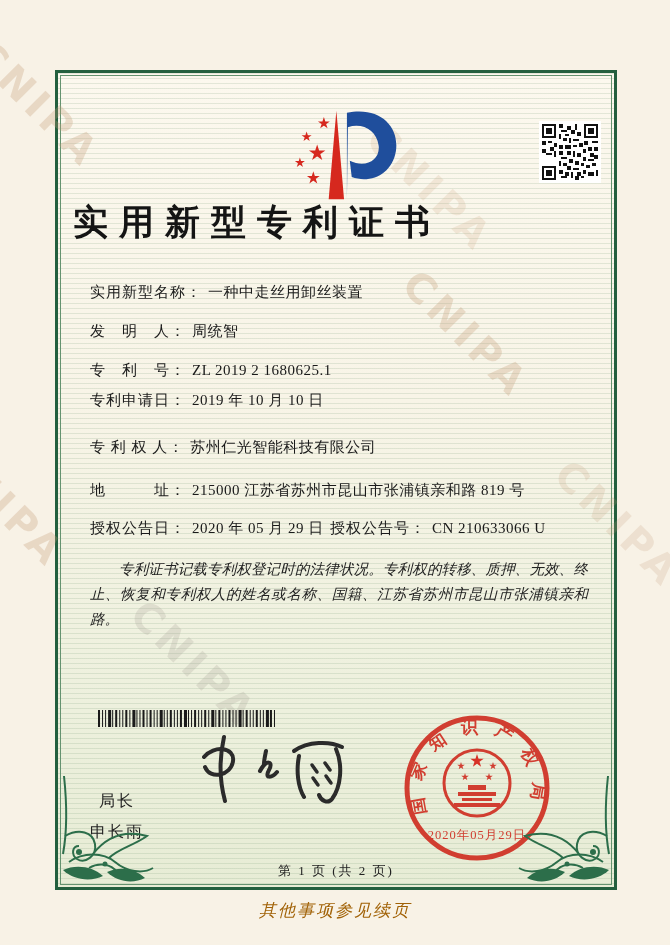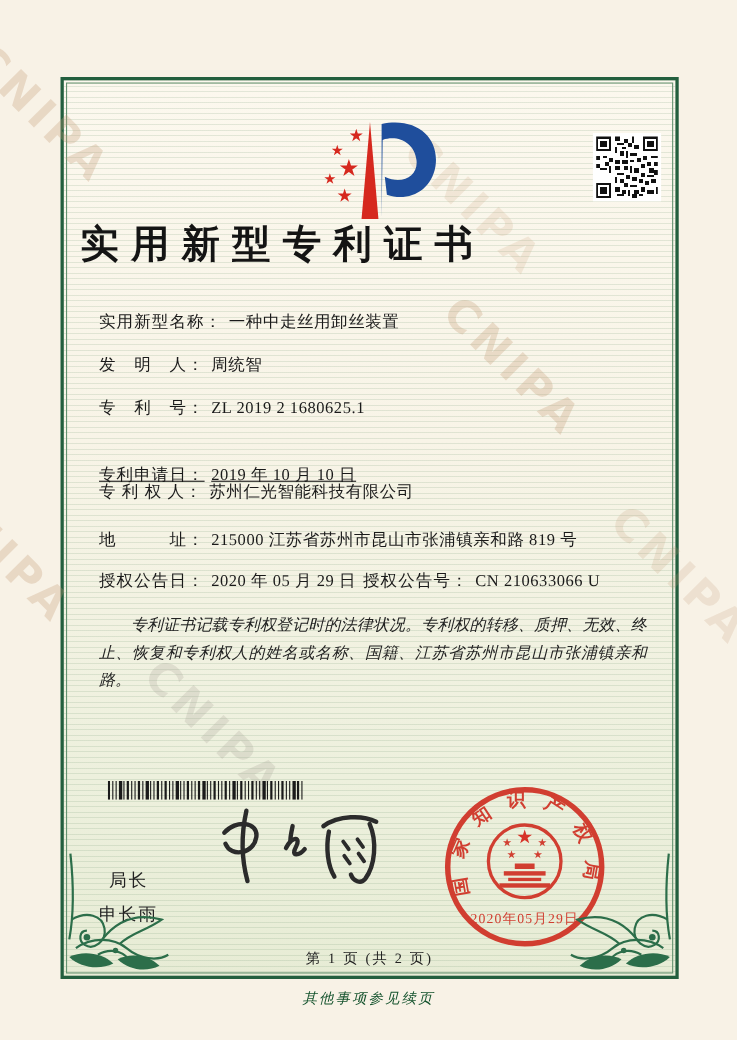--- a/index.html
+++ b/index.html
@@ -51,21 +51,21 @@
   .seal{position:absolute;left:344px;top:640px;width:150px;height:150px;opacity:0.95;}
   .footer-page{
     position:absolute;left:0;top:789px;width:100%;text-align:center;
     font-size:13px;letter-spacing:2px;color:#222;
   }
   .corner{position:absolute;width:96px;height:112px;bottom:1px;}
   .corner.left{left:1px;}
   .corner.right{right:1px;transform:scaleX(-1);}
   .note{
     position:absolute;left:0;top:899px;width:100%;text-align:center;
-    font-size:13px;font-style:italic;letter-spacing:2px;color:#14532d;
+    font-size:17px;font-style:italic;letter-spacing:2px;color:#a16207;
   }
 </style>
 </head>
 <body>
 
 <div class="cert">
   <div class="inner-line"></div>
 
   <div class="wm-layer">
     <span class="wm" style="left:-61px;top:-42px;">CNIPA</span>
@@ -109,21 +109,21 @@
   <div class="rows">
     <div class="row" style="top:210px;">
       <span class="lbl">实用新型名称：</span><span class="val">一种中走丝用卸丝装置</span>
     </div>
     <div class="row" style="top:249px;">
       <span class="lbl">发　明　人：</span><span class="val">周统智</span>
     </div>
     <div class="row" style="top:288px;">
       <span class="lbl">专　利　号：</span><span class="val">ZL 2019 2 1680625.1</span>
     </div>
-    <div class="row" style="top:349px;text-decoration:underline;">
+    <div class="row" style="top:318px;">
       <span class="lbl">专利申请日：</span><span class="val">2019 年 10 月 10 日</span>
     </div>
     <div class="row" style="top:365px;">
       <span class="lbl">专 利 权 人：</span><span class="val">苏州仁光智能科技有限公司</span>
     </div>
     <div class="row" style="top:408px;">
       <span class="lbl">地　　　址：</span><span class="val">215000 江苏省苏州市昆山市张浦镇亲和路 819 号</span>
     </div>
     <div class="row" style="top:446px;">
       <span class="lbl">授权公告日：</span><span class="val">2020 年 05 月 29 日</span>

